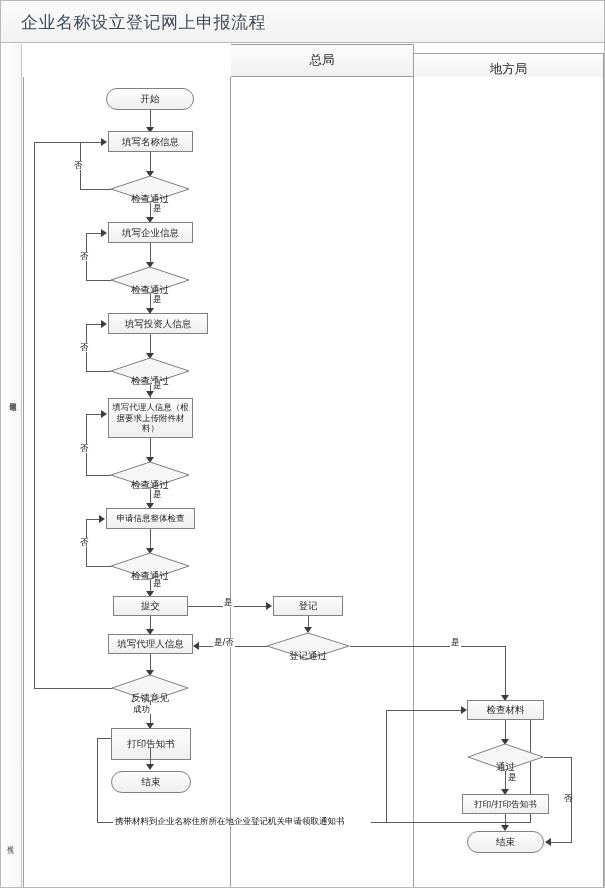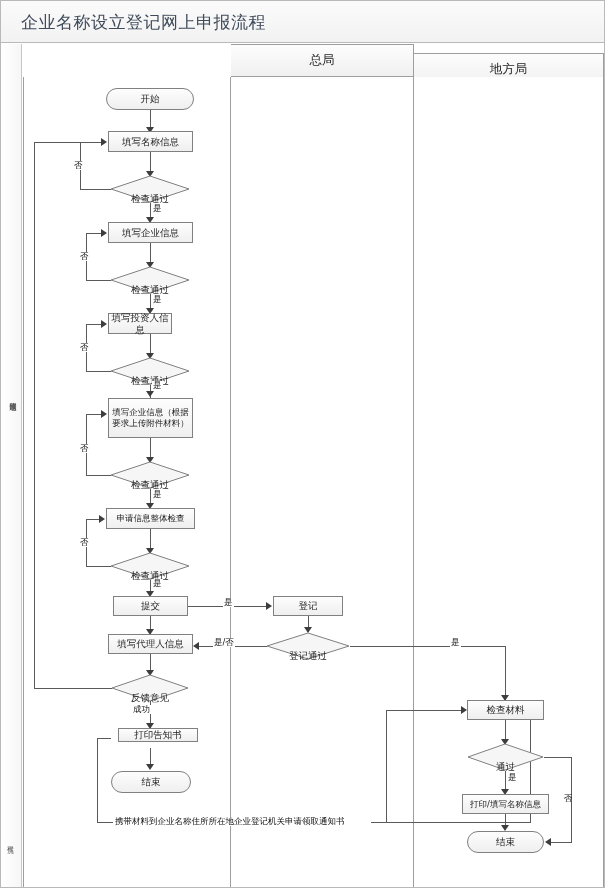--- a/index.html
+++ b/index.html
@@ -159,40 +159,40 @@
   </div>
   <div class="ln h" style="left:85px;top:279px;width:25px;"></div>
   <div class="ln v" style="left:85px;top:232px;height:47px;"></div>
   <div class="ln h" style="left:85px;top:232px;width:16px;"></div>
   <div class="arr arr-r" style="left:100px;top:228px;"></div>
   <div class="elabel" style="left:78px;top:251px;">否</div>
   <div class="ln v" style="left:149px;top:293px;height:18px;"></div>
   <div class="arr arr-d" style="left:145px;top:307px;"></div>
   <div class="elabel" style="left:151px;top:294px;">是</div>
 
-  <div class="node rect" style="left:107px;top:312px;width:64px;height:21px;">填写投资人信息</div>
+  <div class="node rect" style="left:107px;top:312px;width:100px;height:21px;">填写投资人信息</div>
   <div class="ln v" style="left:149px;top:333px;height:22px;"></div>
   <div class="arr arr-d" style="left:145px;top:352px;"></div>
 
   <div class="diamond-wrap" style="left:109px;top:356px;width:80px;height:28px;">
     <svg width="80" height="28" viewBox="0 0 80 28">
       <polygon points="40,1 79,14 40,27 1,14" fill="#f6f6f6" stroke="#808080" stroke-width="1"></polygon>
     </svg>
     <div class="diamond-label">检查通过</div>
   </div>
   <div class="ln h" style="left:85px;top:370px;width:25px;"></div>
   <div class="ln v" style="left:85px;top:323px;height:47px;"></div>
   <div class="ln h" style="left:85px;top:323px;width:16px;"></div>
   <div class="arr arr-r" style="left:100px;top:319px;"></div>
   <div class="elabel" style="left:78px;top:342px;">否</div>
   <div class="ln v" style="left:149px;top:384px;height:28px;"></div>
   <div class="arr arr-d" style="left:145px;top:390px;"></div>
   <div class="elabel" style="left:151px;top:380px;">是</div>
 
-  <div class="node rect" style="left:107px;top:397px;width:85px;height:40px;padding:1px 3px;font-size:8.5px;">填写企业信息（根据要求上传附件材料）</div>
+  <div class="node rect" style="left:107px;top:397px;width:85px;height:40px;padding:1px 3px;font-size:8.5px;">填写代理人信息（根据要求上传附件材料）</div>
   <div class="ln v" style="left:149px;top:437px;height:22px;"></div>
   <div class="arr arr-d" style="left:145px;top:456px;"></div>
 
   <div class="diamond-wrap" style="left:109px;top:460px;width:80px;height:28px;">
     <svg width="80" height="28" viewBox="0 0 80 28">
       <polygon points="40,1 79,14 40,27 1,14" fill="#f6f6f6" stroke="#808080" stroke-width="1"></polygon>
     </svg>
     <div class="diamond-label">检查通过</div>
   </div>
   <div class="ln h" style="left:85px;top:474px;width:25px;"></div>
@@ -243,21 +243,21 @@
   </div>
 
   <div class="ln h" style="left:33px;top:687px;width:78px;"></div>
   <div class="ln v" style="left:33px;top:141px;height:546px;"></div>
   <div class="ln h" style="left:33px;top:141px;width:46px;"></div>
 
   <div class="ln v" style="left:149px;top:701px;height:26px;"></div>
   <div class="arr arr-d" style="left:145px;top:722px;"></div>
   <div class="elabel" style="left:131px;top:704px;">成功</div>
 
-  <div class="node rect" style="left:117px;top:727px;width:80px;height:14px;">打印告知书</div>
+  <div class="node rect" style="left:110px;top:727px;width:80px;height:32px;">打印告知书</div>
   <div class="ln v" style="left:149px;top:747px;height:20px;"></div>
   <div class="arr arr-d" style="left:145px;top:763px;"></div>
 
   <div class="node term" style="left:110px;top:770px;width:80px;height:22px;">结束</div>
 
   <div class="ln v" style="left:96px;top:737px;height:84px;"></div>
   <div class="ln h" style="left:96px;top:737px;width:14px;"></div>
 
   <div class="ln h" style="left:96px;top:821px;width:20px;"></div>
   <div class="note" style="left:112px;top:816px;">携带材料到企业名称住所所在地企业登记机关申请领取通知书</div>
@@ -296,21 +296,21 @@
   <div class="diamond-wrap" style="left:466px;top:742px;width:77px;height:28px;">
     <svg width="77" height="28" viewBox="0 0 77 28">
       <polygon points="38,1 76,14 38,27 1,14" fill="#f6f6f6" stroke="#808080" stroke-width="1"></polygon>
     </svg>
     <div class="diamond-label">通过</div>
   </div>
   <div class="ln v" style="left:504px;top:770px;height:22px;"></div>
   <div class="arr arr-d" style="left:500px;top:788px;"></div>
   <div class="elabel" style="left:506px;top:772px;">是</div>
 
-  <div class="node rect" style="left:461px;top:793px;width:87px;height:20px;font-size:8.5px;">打印/填写名称信息</div>
+  <div class="node rect" style="left:461px;top:793px;width:87px;height:20px;font-size:8.5px;">打印/打印告知书</div>
   <div class="ln v" style="left:504px;top:813px;height:15px;"></div>
   <div class="arr arr-d" style="left:500px;top:824px;"></div>
 
   <div class="node term" style="left:466px;top:830px;width:77px;height:22px;">结束</div>
 
   <div class="ln h" style="left:543px;top:756px;width:28px;"></div>
   <div class="ln v" style="left:570px;top:756px;height:85px;"></div>
   <div class="ln h" style="left:548px;top:841px;width:23px;"></div>
   <div class="arr arr-l" style="left:544px;top:837px;"></div>
   <div class="elabel vert" style="left:562px;top:786px;">否</div>

